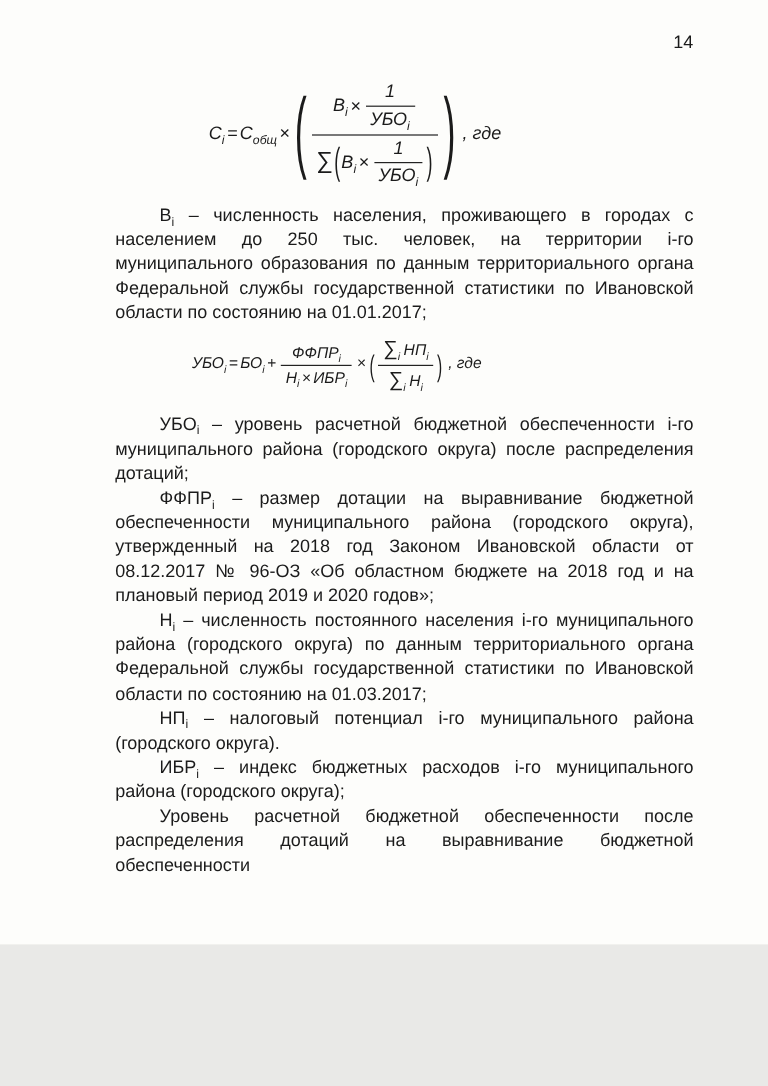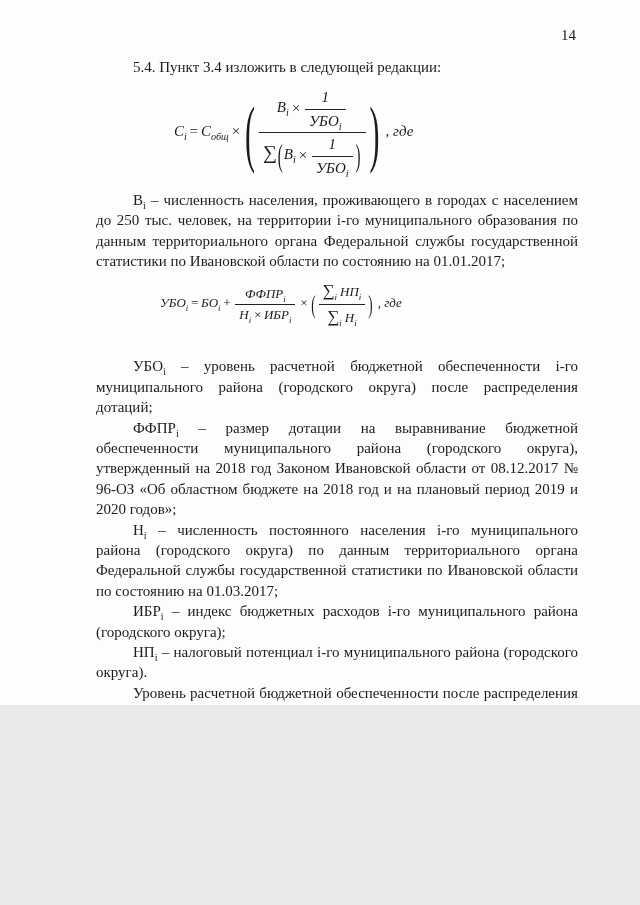--- a/index.html
+++ b/index.html
@@ -1,32 +1,32 @@
 <!DOCTYPE html>
 <html lang="ru"><head>
 <meta charset="utf-8">
 <style>
   * { box-sizing: border-box; }
   html, body { margin: 0; padding: 0; }
   body { width: 640px; height: 905px; background: #e9e9e7; }
   .page {
-    position: relative; width: 640px; height: 705px; background: #fdfdfb;
-    font-family: Liberation Serif, serif; color: #1b1b1b; overflow: hidden;
+    position: relative; width: 640px; height: 787px; background: #fdfdfb;
+    font-family: Liberation Sans, sans-serif; color: #1b1b1b; overflow: hidden;
   }
   .page-number { position: absolute; top: 27px; left: 561px; font-size: 15px; }
   .content {
     position: absolute; left: 96px; top: 57px; width: 482px;
     font-size: 15px; line-height: 1.36; text-align: justify;
   }
   p.para { margin: 0; text-indent: 37px; }
   .term { white-space: nowrap; }
   sub { font-size: 68%; line-height: 0; }
 
   .formula { margin: 10px 0 12px 78px; font-style: italic; white-space: nowrap; text-align: left; text-indent: 0; }
-  .formula2 { font-size: 13px; margin: 8px 0 28px 64px; }
+  .formula2 { font-size: 13px; margin: 8px 0 16px 64px; }
   .op { padding: 0 2px; }
   .gap { margin-left: 3px; }
   .f-tail { margin-left: 4px; }
 
   .frac { display: inline-flex; flex-direction: column; vertical-align: middle; margin: 0 2px; }
   .frac > .num, .frac > .den { display: block; text-align: center; padding: 0 4px; white-space: nowrap; }
   .frac > .num { border-bottom: 1px solid #222; padding-bottom: 1px; }
   .frac > .den { padding-top: 1px; }
 
   .bigparen {
@@ -45,21 +45,20 @@
 </style>
 </head>
 <body>
 
 <div class="page">
 
   <div class="page-number">14</div>
 
   <div class="content">
 
-    <p class="para">5.4. Пункт 3.4 изложить в следующей редакции:</p>
 
 
     <div class="formula">
       <span class="f-lhs"><span>С</span><sub>i</sub><span class="op">=</span><span>С</span><sub>общ</sub><span class="op">×</span></span><span class="bigparen">(</span><span class="frac">
           <span class="num"><span>В</span><sub>i</sub><span class="op">×</span><span class="frac">
               <span class="num">1</span>
               <span class="den"><span>УБО</span><sub>i</sub></span>
             </span></span>
           <span class="den"><span class="sigma">∑</span><span class="midparen">(</span><span>В</span><sub>i</sub><span class="op">×</span><span class="frac">
               <span class="num">1</span>
@@ -82,20 +81,20 @@
         </span><span class="midparen2">)</span><span class="f-tail">, где</span>
     </div>
 
     <p class="para"><span class="term"><span>УБО</span><sub>i</sub></span> <span>– уровень расчетной бюджетной обеспеченности i-го муниципального района (городского округа) после распределения дотаций;</span></p>
 
 
     <p class="para"><span class="term"><span>ФФПР</span><sub>i</sub></span> <span>– размер дотации на выравнивание бюджетной обеспеченности муниципального района (городского округа), утвержденный на 2018 год Законом Ивановской области от 08.12.2017 № 96-ОЗ «Об областном бюджете на 2018 год и на плановый период 2019 и 2020 годов»;</span></p>
 
     <p class="para"><span class="term"><span>Н</span><sub>i</sub></span> <span>– численность постоянного населения i-го муниципального района (городского округа) по данным территориального органа Федеральной службы государственной статистики по Ивановской области по состоянию на 01.03.2017;</span></p>
 
+    <p class="para"><span class="term"><span>НП</span><sub>i</sub></span> <span>– налоговый потенциал i-го муниципального района (городского округа).</span></p>
+
     <p class="para"><span class="term"><span>ИБР</span><sub>i</sub></span> <span>– индекс бюджетных расходов i-го муниципального района (городского округа);</span></p>
-
-    <p class="para"><span class="term"><span>НП</span><sub>i</sub></span> <span>– налоговый потенциал i-го муниципального района (городского округа).</span></p>
 
     <p class="para">Уровень расчетной бюджетной обеспеченности после распределения дотаций на выравнивание бюджетной обеспеченности</p>
 
   </div>
 </div>
 
 </body></html>

